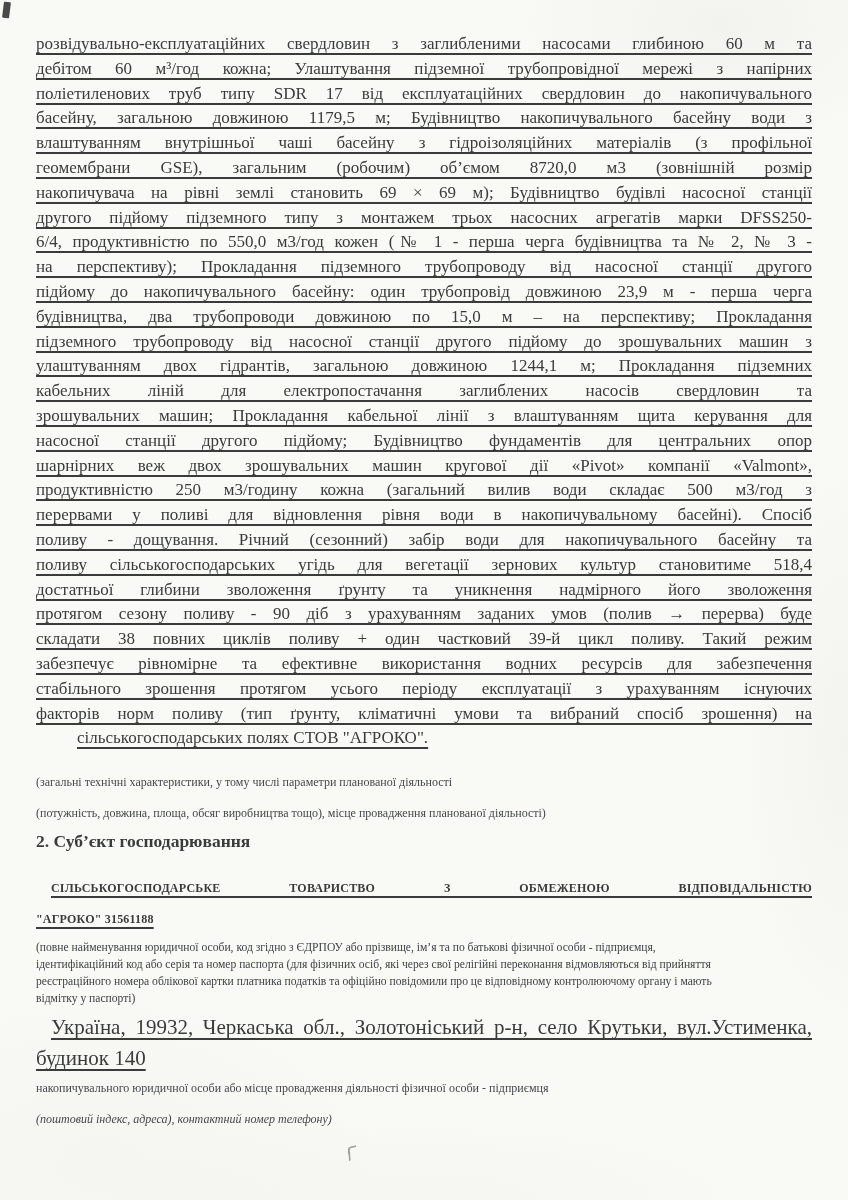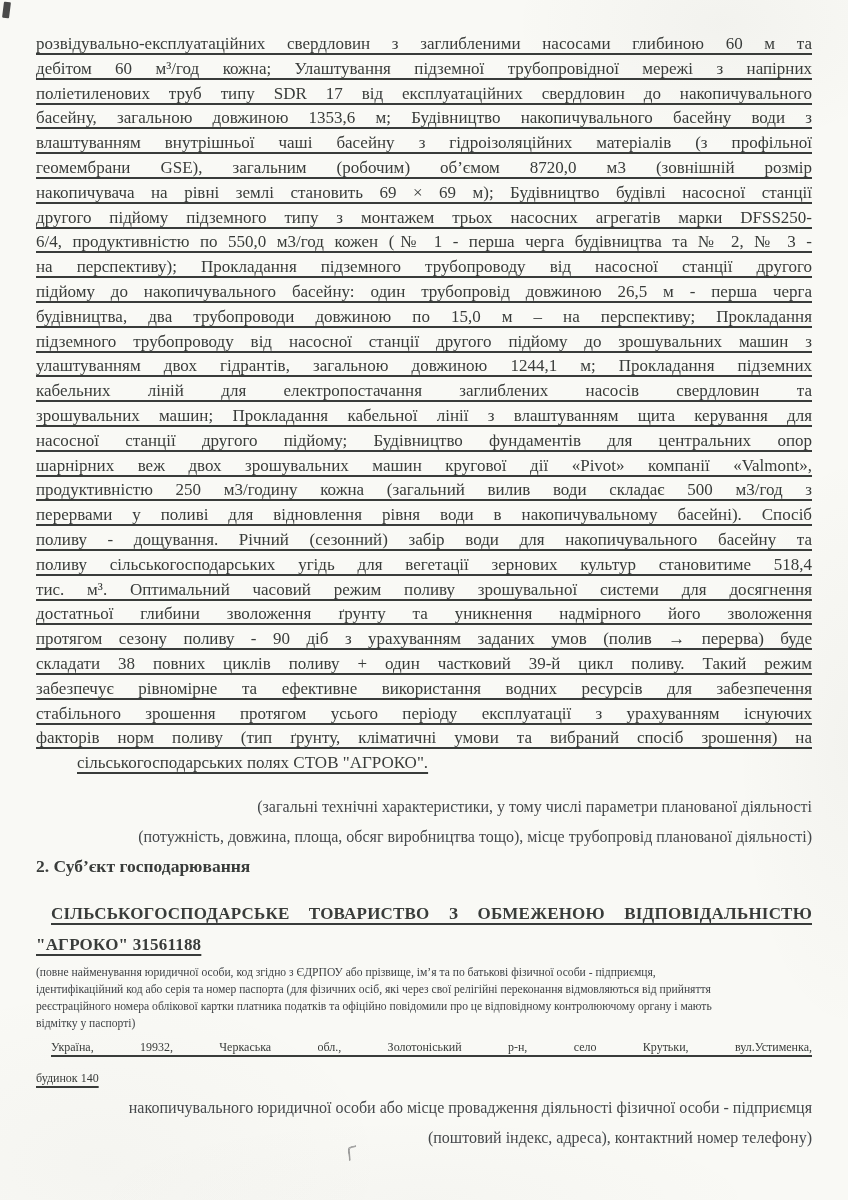--- a/index.html
+++ b/index.html
@@ -24,37 +24,37 @@
   .para { font-size: 17px; line-height: 24.8px; }
   .line { text-align: justify; text-align-last: justify; }
   .para .line:last-child { text-align-last: left; margin-left: 41px; }
 
   .underlined .line {
     text-decoration: underline;
     text-decoration-thickness: 1.6px;
     text-underline-offset: 4px;
   }
 
-  .caption { font-size: 16px; line-height: 14.5px; text-align: right; color: #45484b; }
+  .caption { font-size: 12px; line-height: 14.5px; text-align: left; color: #45484b; }
   .c1 { margin-top: 24px; }
   .c2 { margin-top: 16px; }
 
   .heading { margin: 11px 0 0 0; font-size: 17.5px; line-height: 21px; font-weight: bold; }
 
-  .company { margin-top: 21px; font-size: 17px; line-height: 31px; font-weight: bold; letter-spacing: 0.2px; }
+  .company { margin-top: 21px; font-size: 12px; line-height: 31px; font-weight: bold; letter-spacing: 0.2px; }
   .blockjust .line:first-child { text-indent: 15px; }
   .blockjust .line:last-child { text-align-last: left; }
 
   .caption-block { margin-top: 4px; font-size: 11.6px; line-height: 17px; text-align: center; color: #3f4246; }
   .cline { text-align: left; }
 
-  .address { font-size: 12px; line-height: 31px; }
+  .address { margin-top: 5px; font-size: 21px; line-height: 31px; }
 
   .c3 { margin-top: 7px; }
-  .c4 { margin-top: 16px; }
+  .c4 { margin-top: 16px; font-style: italic; }
 
   .artifact { position: absolute; }
   .corner {
     left: 3px; top: 2px; width: 7px; height: 16px;
     background: #2c2c2c; border-radius: 1px;
     transform: rotate(7deg); opacity: 0.85;
   }
   .smudge {
     left: 348px; top: 1146px; width: 7px; height: 12px;
     border-left: 2px solid #868686; border-top: 2px solid #909090;
@@ -68,52 +68,51 @@
 
 <div class="page" style="--paper: #f9f9f5; --ink: #393c3a;">
   <div class="artifact corner"></div>
 
   <div class="content">
 
     <div class="para underlined">
         <div class="line">розвідувально-експлуатаційних свердловин з заглибленими насосами глибиною 60 м та</div>
         <div class="line">дебітом 60 м³/год кожна; Улаштування підземної трубопровідної мережі з напірних</div>
         <div class="line">поліетиленових труб типу SDR 17 від експлуатаційних свердловин до накопичувального</div>
-        <div class="line">басейну, загальною довжиною 1353,6 м; Будівництво накопичувального басейну води з</div>
+        <div class="line">басейну, загальною довжиною 1179,5 м; Будівництво накопичувального басейну води з</div>
         <div class="line">влаштуванням внутрішньої чаші басейну з гідроізоляційних матеріалів (з профільної</div>
         <div class="line">геомембрани GSE), загальним (робочим) об’ємом 8720,0 м3 (зовнішній розмір</div>
         <div class="line">накопичувача на рівні землі становить 69 × 69 м); Будівництво будівлі насосної станції</div>
         <div class="line">другого підйому підземного типу з монтажем трьох насосних агрегатів марки DFSS250-</div>
         <div class="line">6/4, продуктивністю по 550,0 м3/год кожен (№ 1 - перша черга будівництва та № 2, № 3 -</div>
         <div class="line">на перспективу); Прокладання підземного трубопроводу від насосної станції другого</div>
-        <div class="line">підйому до накопичувального басейну: один трубопровід довжиною 26,5 м - перша черга</div>
+        <div class="line">підйому до накопичувального басейну: один трубопровід довжиною 23,9 м - перша черга</div>
         <div class="line">будівництва, два трубопроводи довжиною по 15,0 м – на перспективу; Прокладання</div>
         <div class="line">підземного трубопроводу від насосної станції другого підйому до зрошувальних машин з</div>
         <div class="line">улаштуванням двох гідрантів, загальною довжиною 1244,1 м; Прокладання підземних</div>
         <div class="line">кабельних ліній для електропостачання заглиблених насосів свердловин та</div>
         <div class="line">зрошувальних машин; Прокладання кабельної лінії з влаштуванням щита керування для</div>
         <div class="line">насосної станції другого підйому; Будівництво фундаментів для центральних опор</div>
         <div class="line">шарнірних веж двох зрошувальних машин кругової дії «Pivot» компанії «Valmont»,</div>
         <div class="line">продуктивністю 250 м3/годину кожна (загальний вилив води складає 500 м3/год з</div>
         <div class="line">перервами у поливі для відновлення рівня води в накопичувальному басейні). Спосіб</div>
         <div class="line">поливу - дощування. Річний (сезонний) забір води для накопичувального басейну та</div>
         <div class="line">поливу сільськогосподарських угідь для вегетації зернових культур становитиме 518,4</div>
-        <div class="line">тис. м³. Оптимальний часовий режим поливу зрошувальної системи для досягнення</div>
         <div class="line">достатньої глибини зволоження ґрунту та уникнення надмірного його зволоження</div>
         <div class="line">протягом сезону поливу - 90 діб з урахуванням заданих умов (полив → перерва) буде</div>
         <div class="line">складати 38 повних циклів поливу + один частковий 39-й цикл поливу. Такий режим</div>
         <div class="line">забезпечує рівномірне та ефективне використання водних ресурсів для забезпечення</div>
         <div class="line">стабільного зрошення протягом усього періоду експлуатації з урахуванням існуючих</div>
         <div class="line">факторів норм поливу (тип ґрунту, кліматичні умови та вибраний спосіб зрошення) на</div>
         <div class="line">сільськогосподарських полях СТОВ "АГРОКО".</div>
       </div>
 
     <div class="caption c1">(загальні технічні характеристики, у тому числі параметри планованої діяльності</div>
 
-    <div class="caption c2">(потужність, довжина, площа, обсяг виробництва тощо), місце трубопровід планованої діяльності)</div>
+    <div class="caption c2">(потужність, довжина, площа, обсяг виробництва тощо), місце провадження планованої діяльності)</div>
 
     <h2 class="heading">2. Суб’єкт господарювання</h2>
 
     <div class="company underlined blockjust">
         <div class="line">СІЛЬСЬКОГОСПОДАРСЬКЕ ТОВАРИСТВО З ОБМЕЖЕНОЮ ВІДПОВІДАЛЬНІСТЮ</div>
         <div class="line">"АГРОКО" 31561188</div>
       </div>
 
     <div class="caption-block">
         <div class="cline">(повне найменування юридичної особи, код згідно з ЄДРПОУ або прізвище, ім’я та по батькові фізичної особи - підприємця,</div>

